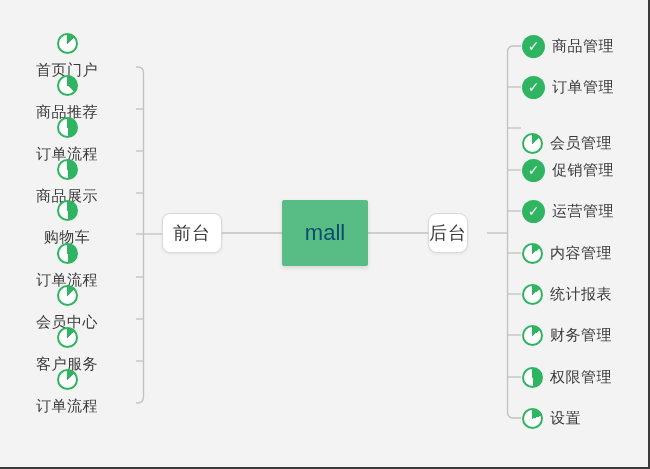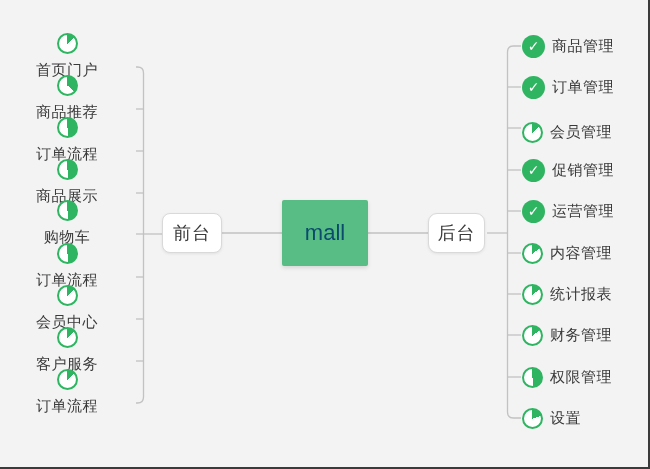--- a/index.html
+++ b/index.html
@@ -111,21 +111,21 @@
     <line x1="507.5" y1="335" x2="521" y2="335"></line>
     <line x1="507.5" y1="377" x2="521" y2="377"></line>
   </svg>
 
   <div class="node root" style="left:282px;top:200px;width:86px;height:66px;">
     <span>mall</span>
   </div>
   <div class="node white" style="left:162px;top:213px;width:60px;height:40px;">
     <span>前台</span>
   </div>
-  <div class="node white" style="left:428px;top:213px;width:57px;height:40px;border-radius:9px;">
+  <div class="node white" style="left:428px;top:213px;width:40px;height:40px;border-radius:9px;">
     <span>后台</span>
   </div>
 
   <div class="row left" style="top:54px">
     <span class="icon pie" style="--frac: 0.125;"></span>
     <span class="lbl">首页门户</span>
   </div>
   <div class="row left" style="top:96px">
     <span class="icon pie" style="--frac: 0.375;"></span>
     <span class="lbl">商品推荐</span>
@@ -160,21 +160,21 @@
   </div>
 
   <div class="row right" style="top:33px">
     <span class="icon check">✓</span>
     <span class="lbl">商品管理</span>
   </div>
   <div class="row right" style="top:74px">
     <span class="icon check">✓</span>
     <span class="lbl">订单管理</span>
   </div>
-  <div class="row right" style="top:119px">
+  <div class="row right" style="top:130px">
     <span class="icon pie" style="--frac: 0.125;"></span>
     <span class="lbl">会员管理</span>
   </div>
   <div class="row right" style="top:157px">
     <span class="icon check">✓</span>
     <span class="lbl">促销管理</span>
   </div>
   <div class="row right" style="top:198px">
     <span class="icon check">✓</span>
     <span class="lbl">运营管理</span>

